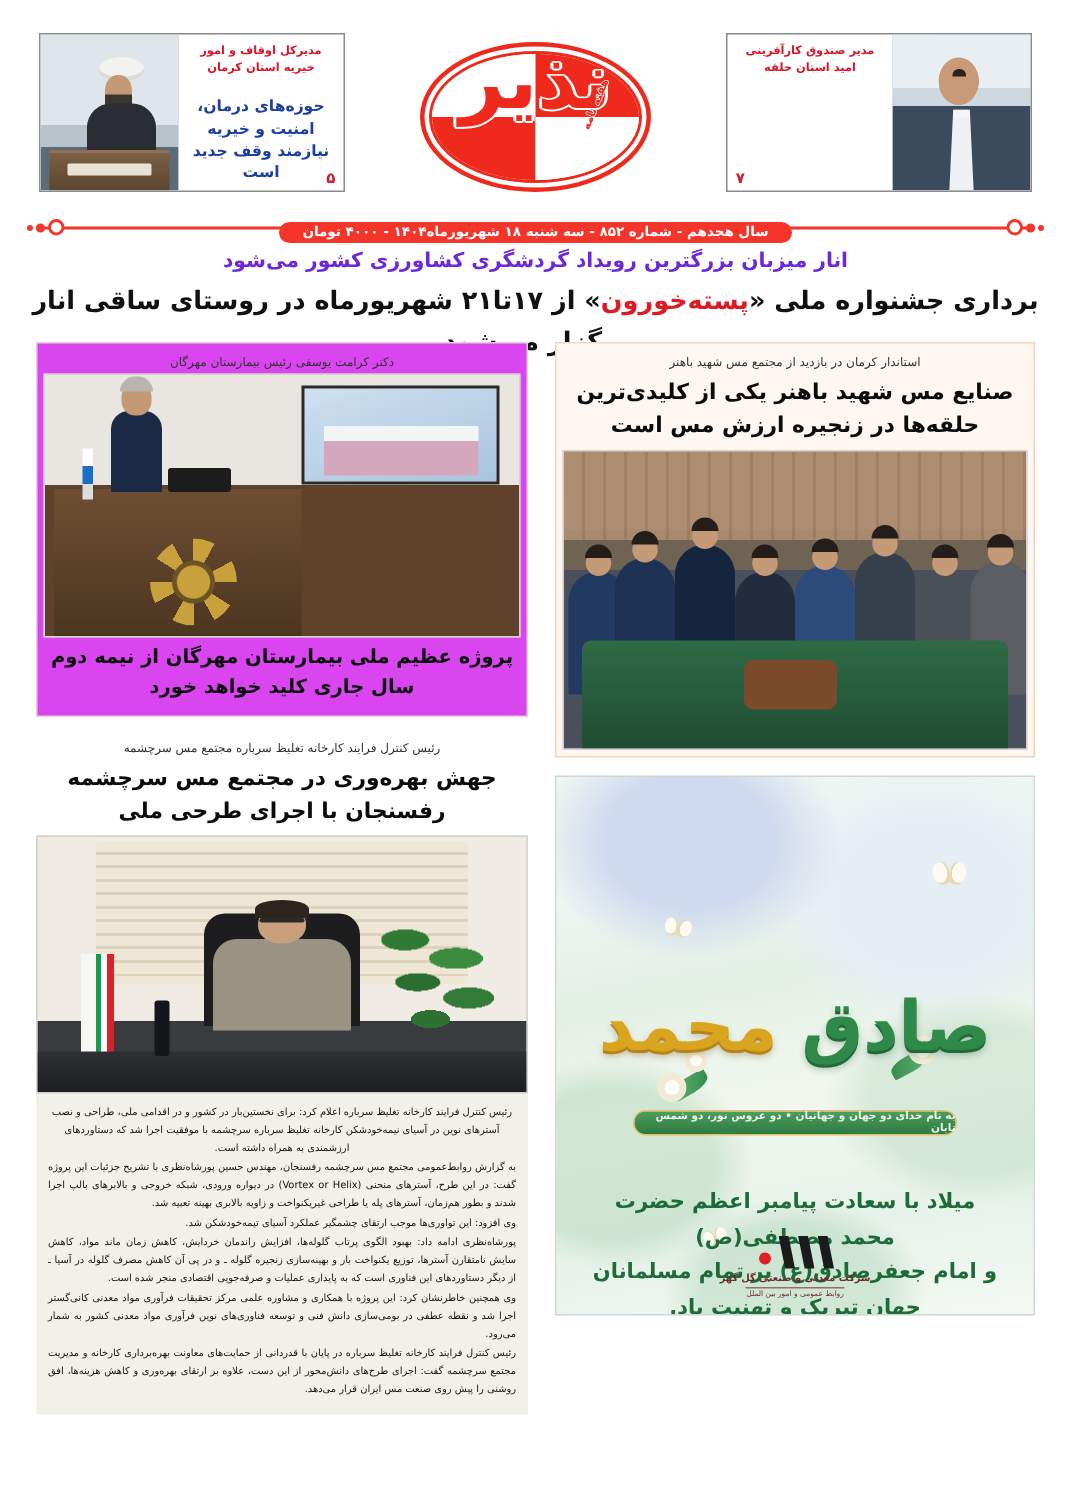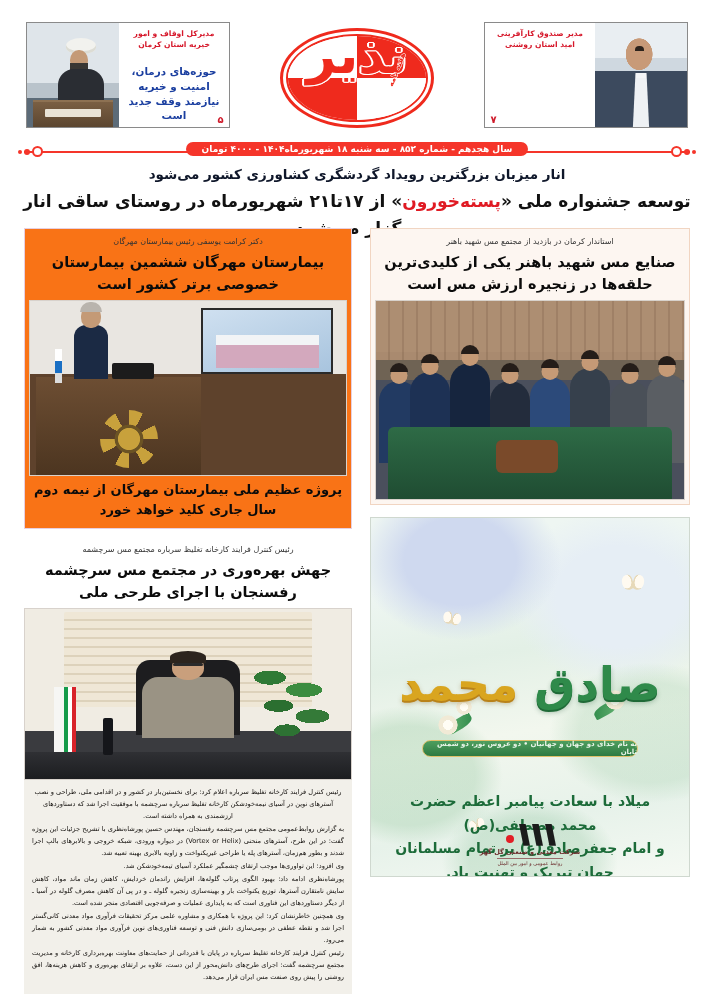--- a/index.html
+++ b/index.html
@@ -172,21 +172,21 @@
     font-size: 7.5px; color: #ef2a1d; font-weight: 700;
     transform: rotate(-68deg);
     -webkit-text-stroke: 1px #ffffff;
     paint-order: stroke fill;
   }
 
   
   .ribbon {
     position: absolute; top: 142px; right: 0; left: 0;
     height: 20px;
-    display: flex; align-items: flex-start; justify-content: center;
+    display: flex; align-items: flex-end; justify-content: center;
   }
   .ribbon .rule {
     position: absolute; left: 24px; right: 24px; top: 9px; height: 2px;
     background: #f5352a;
   }
   .ribbon .pill {
     position: relative; z-index: 2;
     background: #f5352a; color: #ffffff;
     font-size: 9px; font-weight: 700;
     padding: 2px 16px; border-radius: 9px;
@@ -201,34 +201,34 @@
   .dot-s { width:4px; height:4px; border-radius:50%; background:#f5352a; }
   .dot-m { width:6px; height:6px; border-radius:50%; background:#f5352a; }
   .dot-ring { width:11px; height:11px; border-radius:50%; border:2.5px solid #f5352a; background:#fff; }
 
   
   .lead {
     position: absolute; top: 164px; right: 0; left: 0;
     text-align: center; padding: 0 18px;
   }
   .lead .over {
-    color: #0f172a; font-size: 13.5px; font-weight: 700; line-height: 1.5;
+    color: #6d28d9; font-size: 13.5px; font-weight: 700; line-height: 1.5;
   }
   .lead .main {
     color: #111111; font-size: 17px; font-weight: 700; line-height: 1.55;
     margin-top: 4px;
   }
   .lead .main .hl { color: #e01a23; }
 
   
   .col-left  { position: absolute; right: 24px; top: 228px; width: 320px; }
   .col-right { position: absolute; left: 24px;  top: 228px; width: 328px; }
 
   .story { position: relative; }
-  .story.boxed { border: 1px solid #e7cfe0; background: #f97316; padding: 4px; }
+  .story.boxed { border: 1px solid #e7cfe0; background: #d946ef; padding: 4px; }
   .story.boxed-orange { border: 1px solid #f1d5c2; background: #fdf6f1; padding: 4px; }
 
   .kicker2 {
     text-align: center; color: #333333; font-size: 8px;
     line-height: 1.6; padding: 3px 4px 0 4px;
   }
   .headline2 {
     text-align: center; color: #0b0b0b; font-size: 14.5px;
     font-weight: 700; line-height: 1.55; padding: 2px 4px 4px 4px;
   }
@@ -504,21 +504,21 @@
         <div class="logo-word">نذیر</div>
         <div class="logo-small">هفته نامه</div>
       </div>
     </div>
 
     <div class="teaser left">
       <div class="photo">
         <div class="ph-man1"></div>
       </div>
       <div class="txt">
-        <div class="kicker">مدیر صندوق کارآفرینی امید استان روشنی</div>
+        <div class="kicker">مدیر صندوق کارآفرینی امید استان حلقه</div>
       </div>
       <div class="pagenum">۷</div>
     </div>
 
   </div>
 
   <div class="ribbon">
     <div class="rule"></div>
     <div class="dots r">
       <span class="dot-s"></span>
@@ -528,21 +528,21 @@
     <div class="pill">سال هجدهم - شماره ۸۵۲ - سه شنبه ۱۸ شهریورماه۱۴۰۴ - ۴۰۰۰ تومان</div>
     <div class="dots l">
       <span class="dot-ring"></span>
       <span class="dot-m"></span>
       <span class="dot-s"></span>
     </div>
   </div>
 
   <div class="lead">
     <div class="over">انار میزبان بزرگترین رویداد گردشگری کشاورزی کشور می‌شود</div>
-    <div class="main"><span>توسعه جشنواره ملی «</span><span class="hl">پسته‌خورون</span><span>» از ۱۷تا۲۱ شهریورماه در روستای ساقی انار برگزار می‌شود</span></div>
+    <div class="main"><span>برداری جشنواره ملی «</span><span class="hl">پسته‌خورون</span><span>» از ۱۷تا۲۱ شهریورماه در روستای ساقی انار برگزار می‌شود</span></div>
   </div>
 
   <div class="col-left">
 
     <div class="story boxed-orange">
       <div class="kicker2">استاندار کرمان در بازدید از مجتمع مس شهید باهنر</div>
       <div class="headline2">صنایع مس شهید باهنر یکی از کلیدی‌ترین حلقه‌ها در زنجیره ارزش مس است</div>
       <div class="photo-box" style="height:200px;">
         <div class="ph-factory">
           <div class="wall"></div>
@@ -596,21 +596,20 @@
         <div class="sub">روابط عمومی و امور بین الملل</div>
       </div>
     </div>
 
   </div>
 
   <div class="col-right">
 
     <div class="story boxed">
       <div class="kicker2">دکتر کرامت یوسفی رئیس بیمارستان مهرگان</div>
-      <div class="headline2">بیمارستان مهرگان ششمین بیمارستان خصوصی برتر کشور است</div>
       <div class="photo-box" style="height:176px;">
         <div class="ph-hall">
           <div class="screen"></div>
           <div class="podium"></div>
           <div class="emblem"></div>
           <div class="flag"></div>
           <div class="speaker"></div>
           <div class="laptop"></div>
         </div>
       </div>

